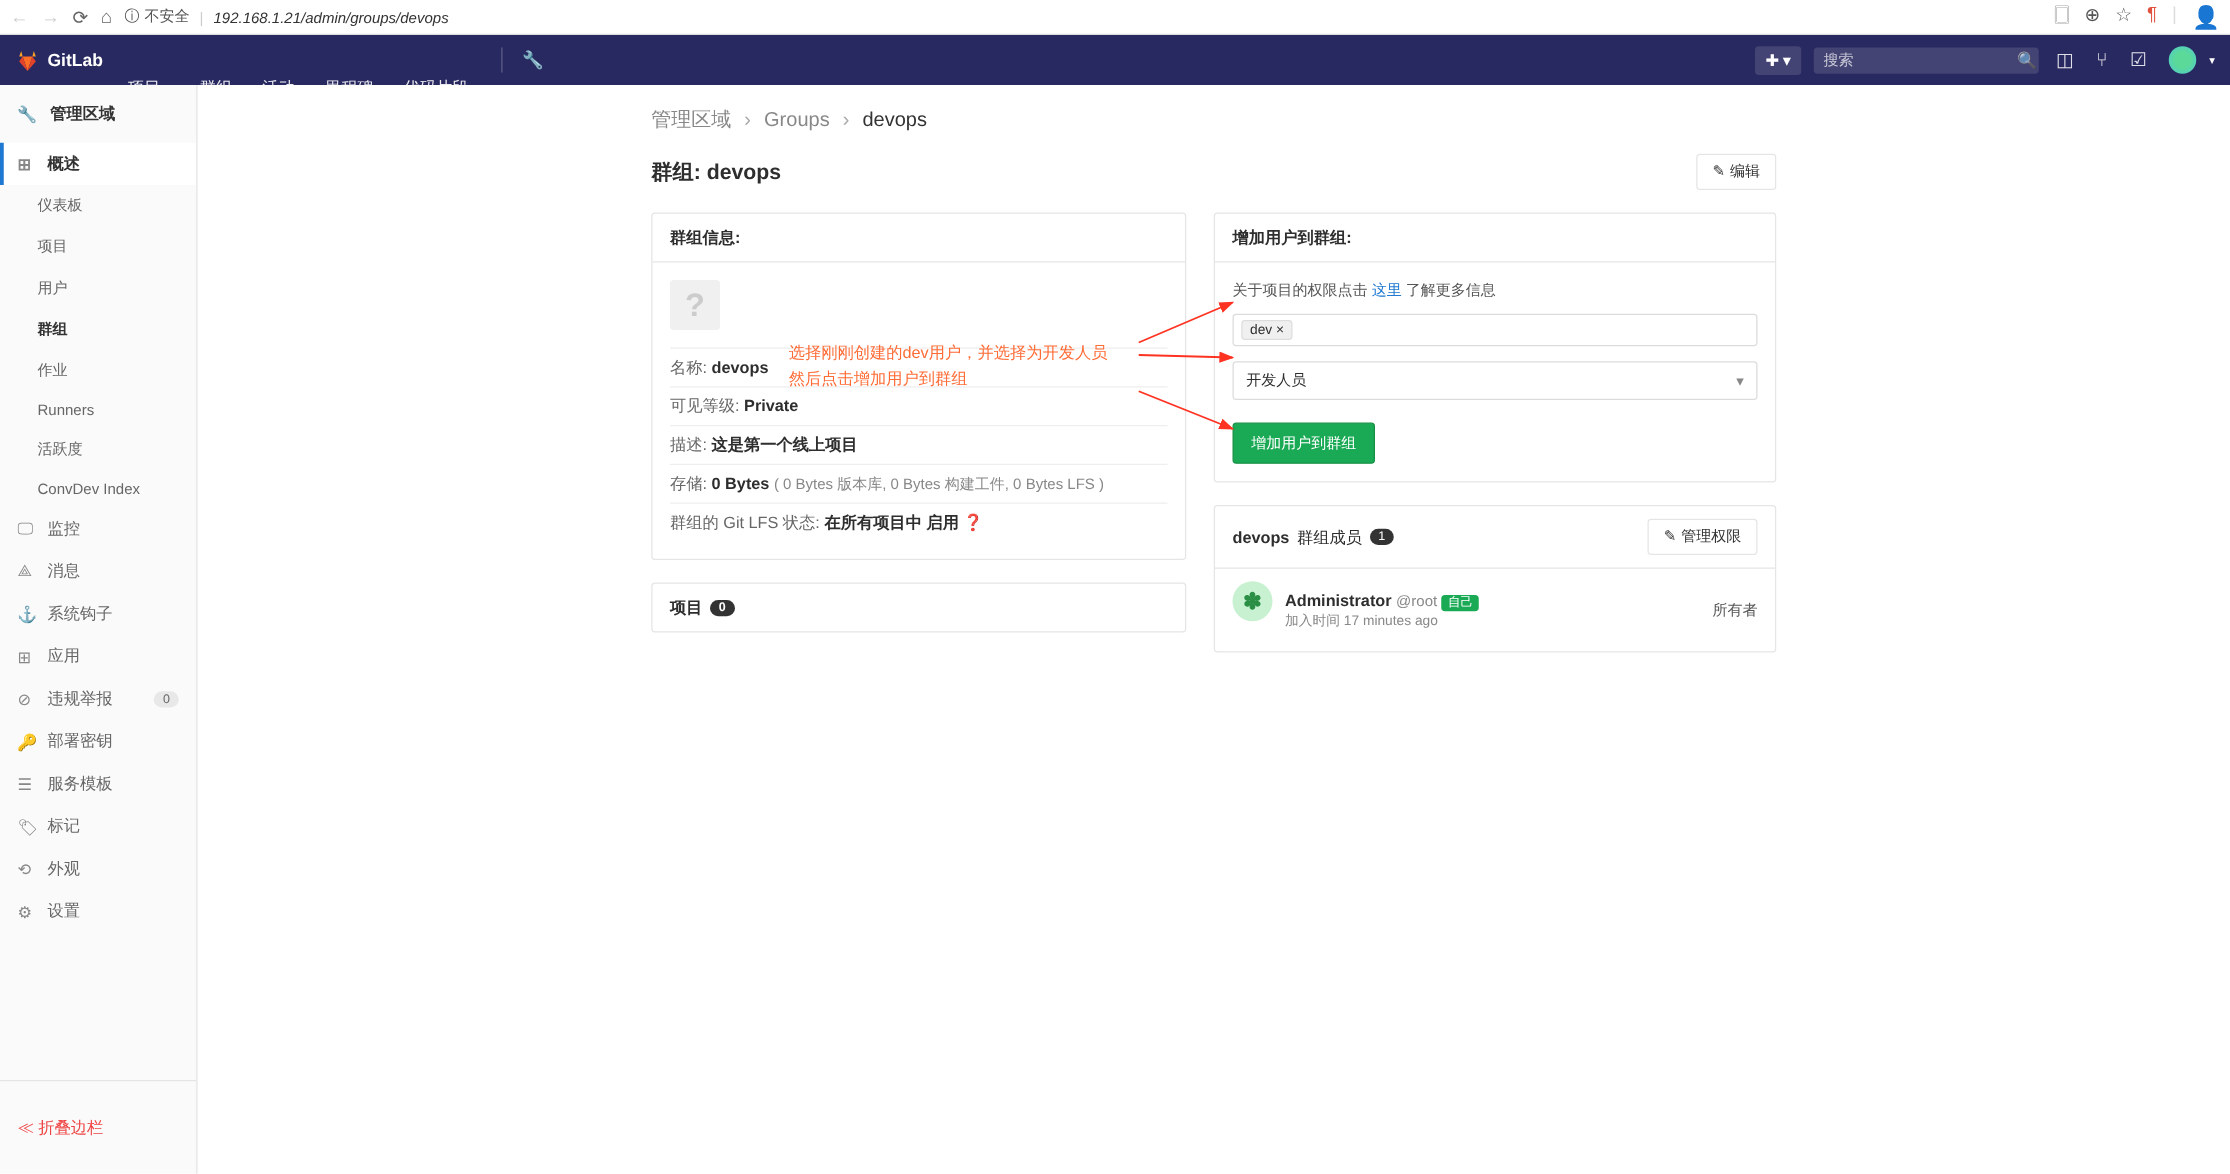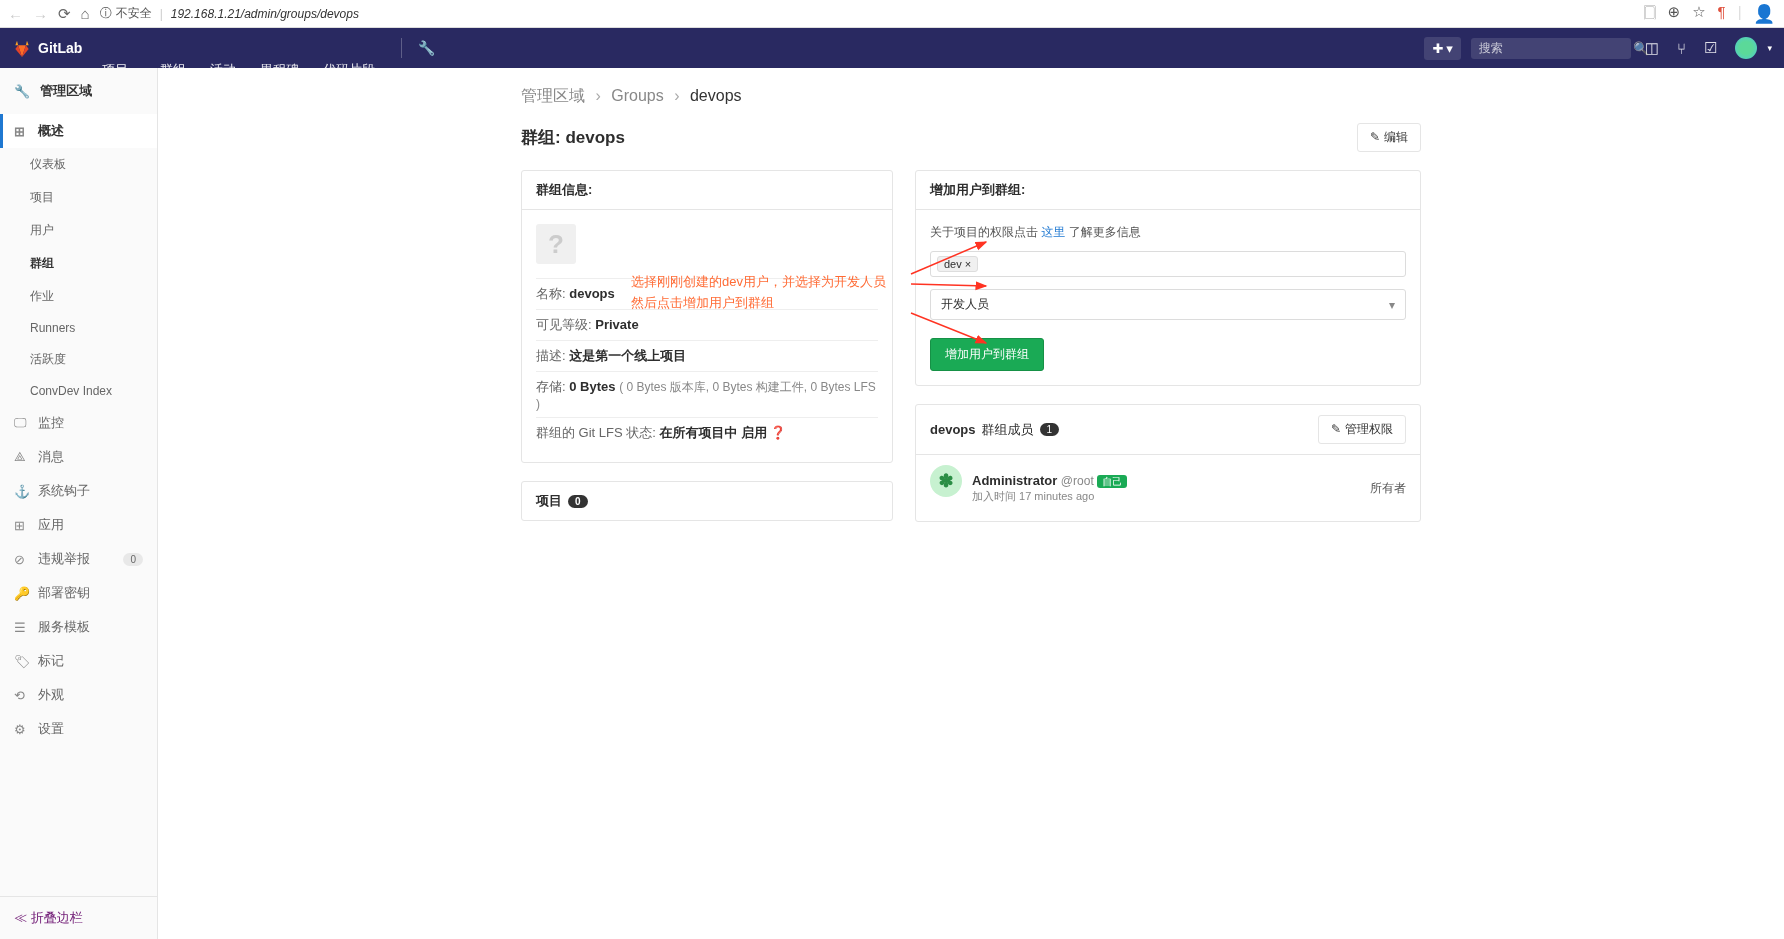--- a/index.html
+++ b/index.html
@@ -20,58 +20,58 @@
     .topnav { height: 40px; background: #292961; display: flex; align-items: center; padding: 0 12px; gap: 10px; color: #fff; }
     .brand { display: flex; align-items: center; gap: 6px; font-weight: 600; font-size: 14px; }
     .brand svg { width: 20px; height: 20px; }
     .nav-items { display: flex; gap: 4px; }
     .nav-item { color: rgba(255,255,255,0.9); padding: 5px 10px; font-size: 13px; cursor: pointer; margin-top: 44px; }
     .nav-item .chev { font-size: 9px; margin-left: 3px; }
     .nav-divider { width: 1px; height: 20px; background: rgba(255,255,255,0.25); margin: 0 6px; }
     .wrench-ico { color: #fff; font-size: 14px; }
     .topnav .spacer { flex: 1; }
     .plus-btn { background: rgba(255,255,255,0.12); padding: 4px 8px; border-radius: 3px; display: flex; align-items: center; gap: 3px; cursor: pointer; }
-    .search-box { background: rgba(255,255,255,0.12); border-radius: 3px; display: flex; align-items: center; padding: 3px 8px; width: 160px; }
+    .search-box { background: rgba(255,255,255,0.12); border-radius: 3px; display: flex; align-items: center; padding: 3px 8px; width: 180px; }
     .search-box input { background: transparent; border: none; color: #fff; font-size: 12px; flex: 1; outline: none; }
     .search-box input::placeholder { color: rgba(255,255,255,0.7); }
     .search-box .si { color: rgba(255,255,255,0.8); }
     .top-icon { color: rgba(255,255,255,0.85); font-size: 15px; cursor: pointer; padding: 0 4px; }
     .user-avatar { width: 22px; height: 22px; border-radius: 50%; background: radial-gradient(circle, #5bd999 40%, #4fc9d6 100%); margin-left: 4px; }
 
     
     .layout { display: flex; height: calc(100vh - 68px); }
     .sidebar { width: 158px; background: #fafafa; border-right: 1px solid #e5e5e5; display: flex; flex-direction: column; }
     .sb-header { display: flex; align-items: center; gap: 10px; padding: 14px 14px; font-weight: 600; font-size: 13px; color: #333; }
     .sb-list { list-style: none; flex: 1; overflow-y: auto; }
     .sb-item { display: flex; align-items: center; gap: 10px; padding: 8px 14px; color: #666; cursor: pointer; position: relative; font-size: 13px; }
     .sb-item.active { background: #fff; color: #333; font-weight: 600; }
     .sb-item.active::before { content: ''; position: absolute; left: 0; top: 0; bottom: 0; width: 3px; background: #1f78d1; }
     .sb-item.sub { padding-left: 30px; font-size: 12px; }
     .sb-item.sub.current { color: #333; font-weight: 600; }
     .sb-item .ico { width: 14px; font-size: 13px; color: #888; }
     .sb-item .badge { background: #e8e8e8; color: #666; border-radius: 10px; padding: 1px 7px; font-size: 10px; margin-left: auto; }
-    .sb-collapse { padding: 12px 14px; color: #701a75; cursor: pointer; border-top: 1px solid #e5e5e5; }
+    .sb-collapse { padding: 28px 14px; color: #ef4444; cursor: pointer; border-top: 1px solid #e5e5e5; }
 
     
     .content { flex: 1; padding: 18px 28px; overflow-y: auto; position: relative; }
     .content-inner { max-width: 900px; margin: 0 auto; position: relative; }
     .breadcrumb { color: #888; font-size: 16px; margin-bottom: 16px; }
     .breadcrumb span.sep2 { margin: 0 6px; color: #aaa; }
     .breadcrumb .cur { color: #333; }
     .page-hdr { display: flex; align-items: center; margin-bottom: 18px; }
     .page-hdr h1 { font-size: 17px; font-weight: 600; }
     .btn { border: 1px solid #e5e5e5; background: #fff; padding: 5px 12px; border-radius: 3px; font-size: 12px; cursor: pointer; color: #333; }
     .btn.green { background: #1aaa55; border-color: #169146; color: #fff; padding: 7px 14px; }
     .btn .bi { margin-right: 4px; }
 
     .two-col { display: flex; gap: 22px; }
     .panel { border: 1px solid #e5e5e5; border-radius: 3px; background: #fff; margin-bottom: 18px; }
     .panel h3 { padding: 10px 14px; border-bottom: 1px solid #e5e5e5; font-size: 13px; font-weight: 600; }
     .panel .pbody { padding: 14px; }
-    .left-col { width: 372px; }
+    .left-col { width: 428px; }
     .right-col { flex: 1; }
 
     .identicon { width: 40px; height: 40px; background: #f0f0f0; color: #ccc; font-size: 26px; font-weight: 700; border-radius: 3px; display: flex; align-items: center; justify-content: center; margin-bottom: 14px; }
     .info-row { padding: 6px 0; border-top: 1px solid #eee; font-size: 13px; }
     .info-row:first-of-type { border-top: none; }
     .info-row .lbl { color: #666; }
     .info-row .val { font-weight: 600; }
     .info-row .sub { color: #888; font-weight: normal; font-size: 12px; }
     .help-ico { color: #1f78d1; }
 

